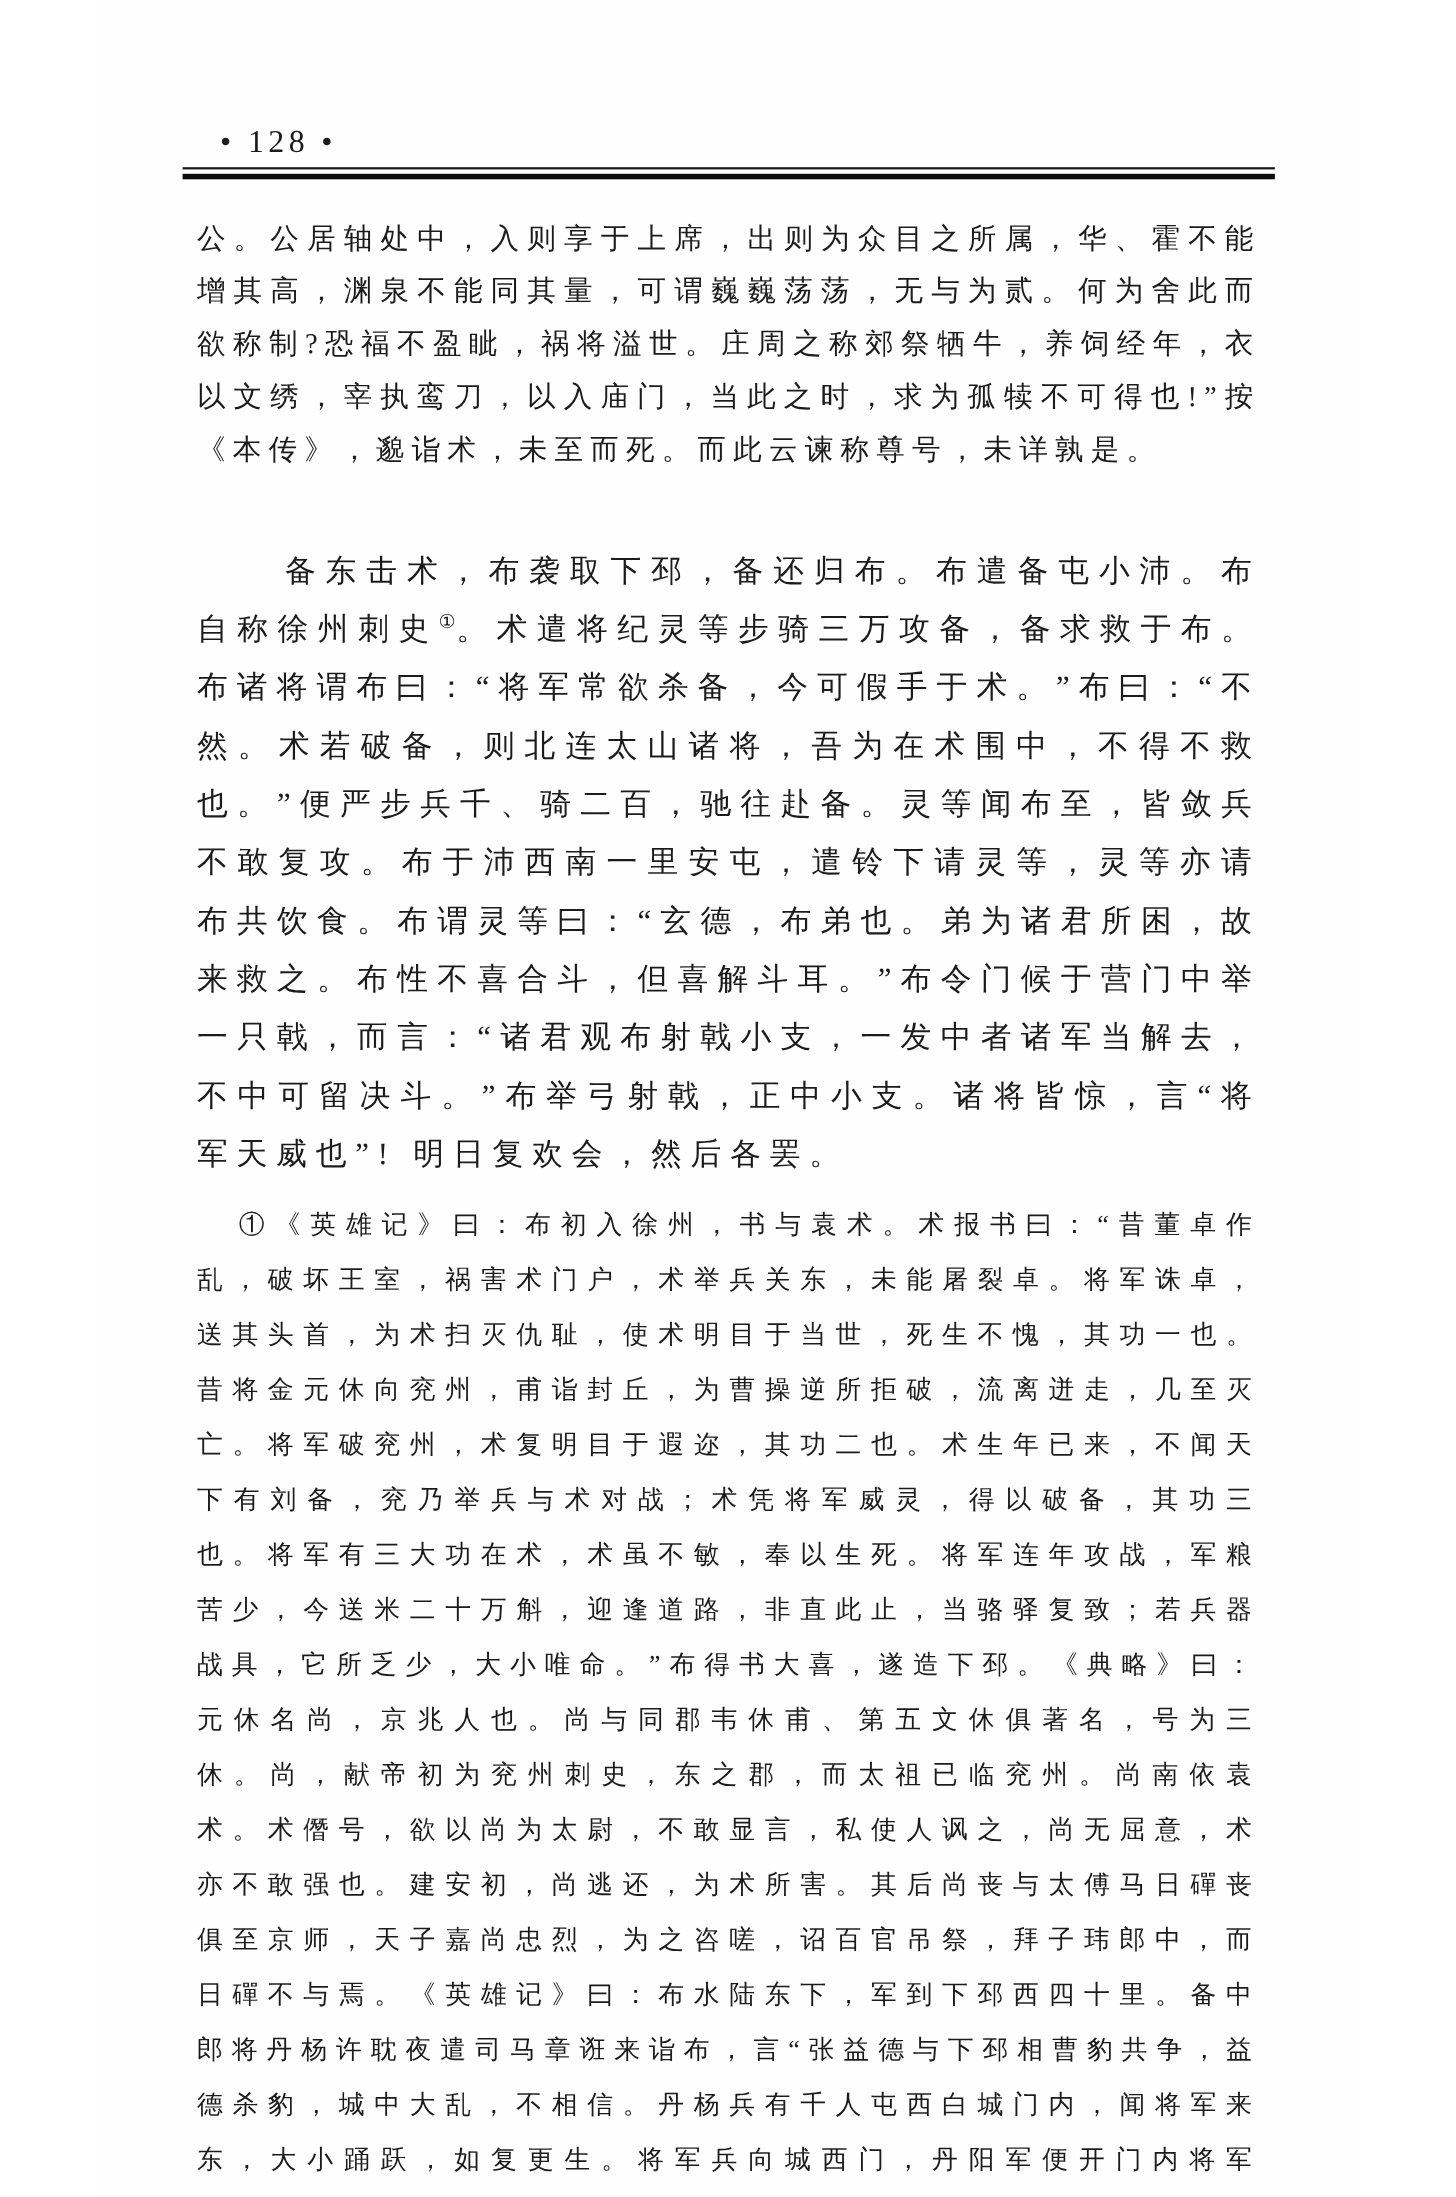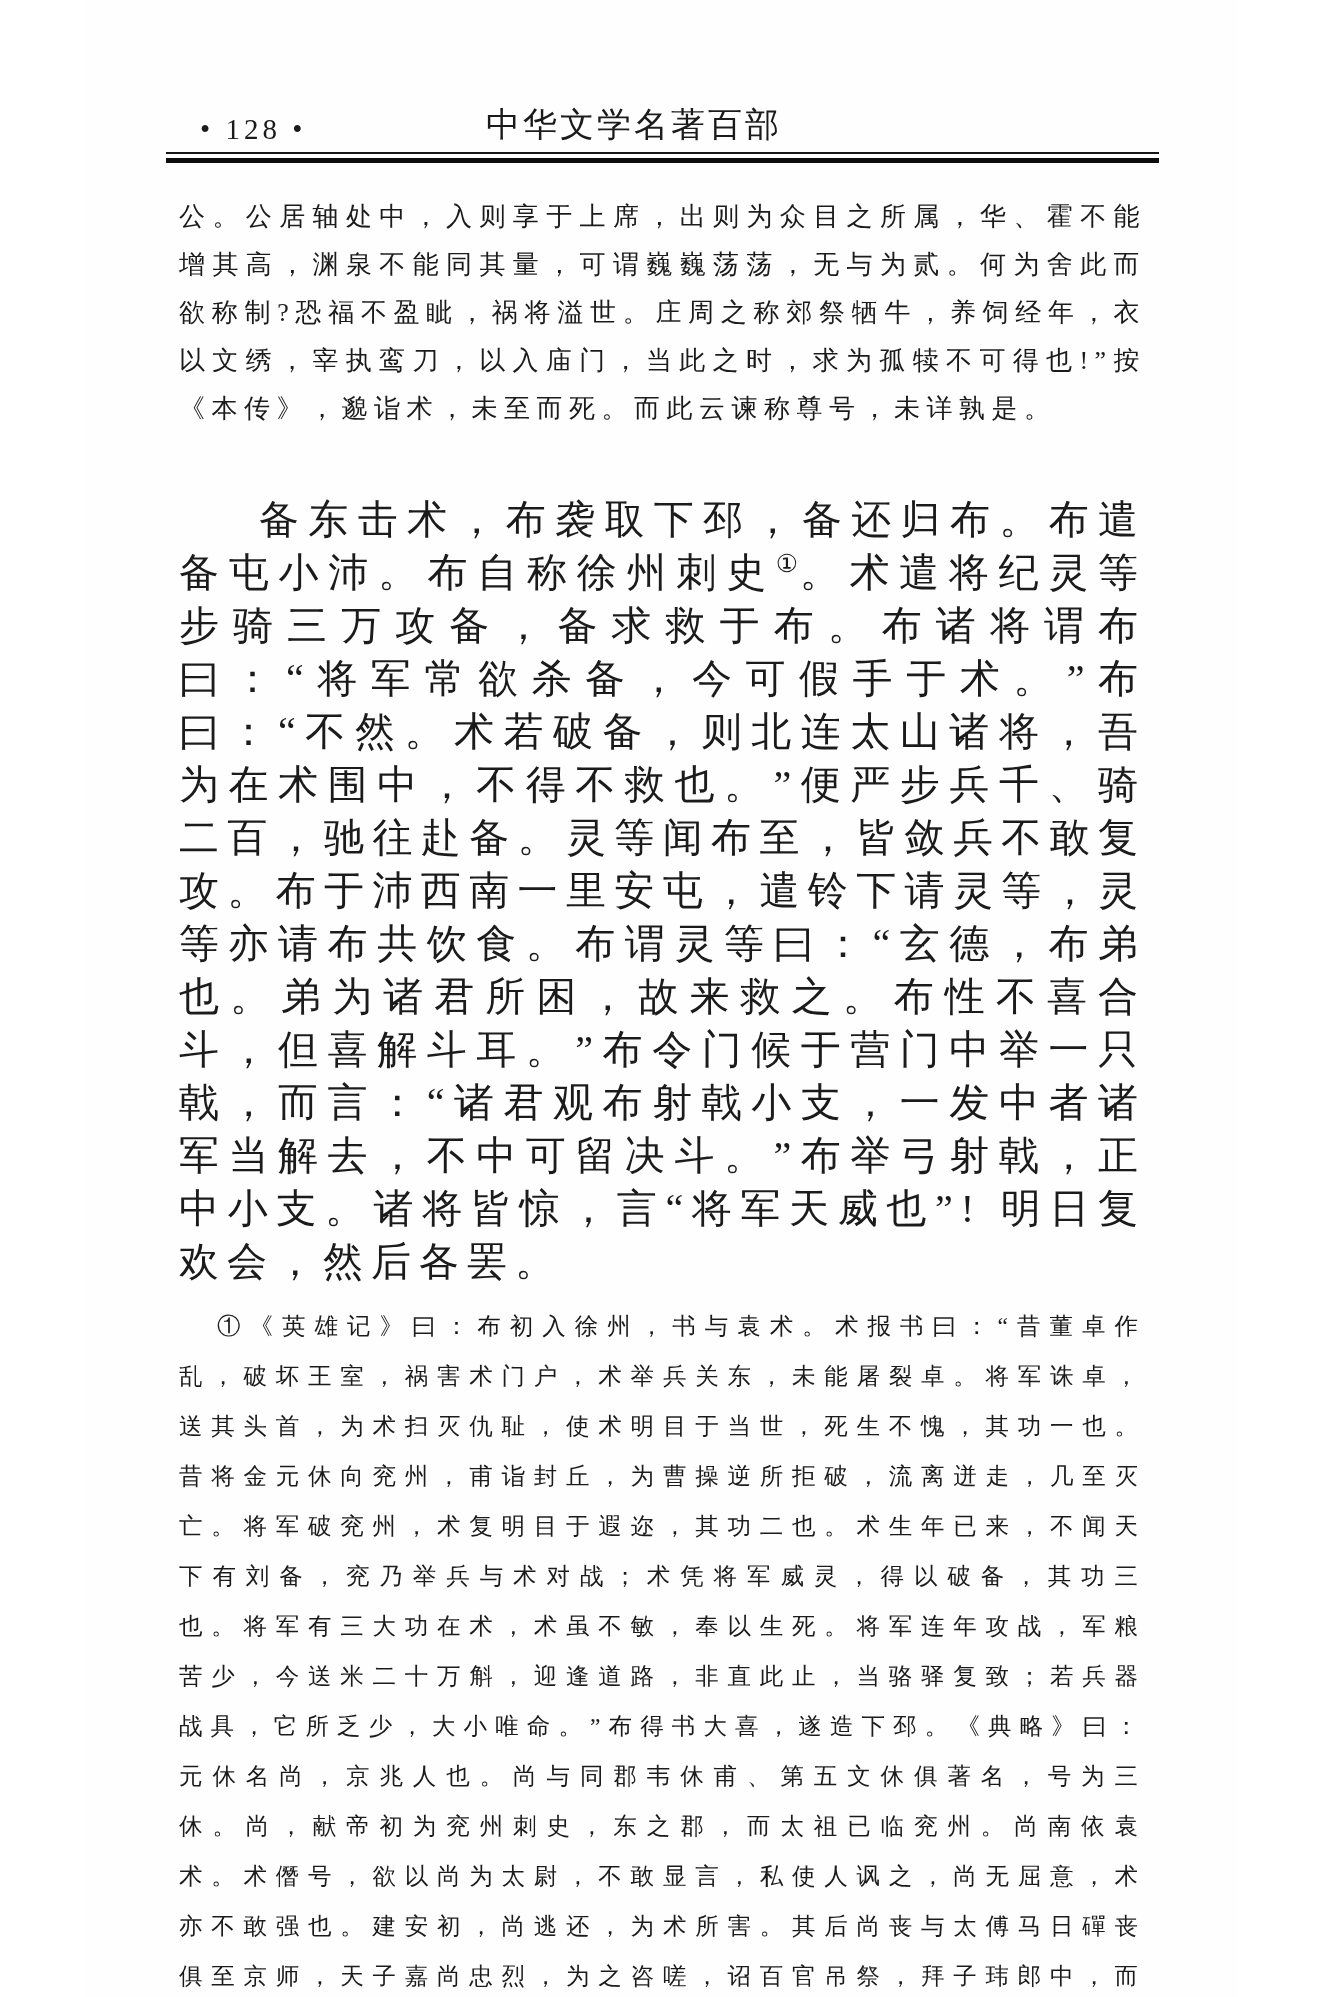--- a/index.html
+++ b/index.html
@@ -49,21 +49,21 @@
     text-align: justify;
   }
   .para-continuation {
     margin-top: 30px !important;
     font-size: 26px;
     line-height: 48px;
     letter-spacing: 6.5px;
   }
   .para-main {
     margin-top: 60px !important;
-    font-size: 40px;
+    font-size: 28px;
     line-height: 53px;
     letter-spacing: 8px;
     text-indent: 80px;
   }
   .para-main sup {
     font-size: 0.62em;
     letter-spacing: 0;
     vertical-align: super;
     line-height: 0;
   }
@@ -75,21 +75,20 @@
     text-indent: 38px;
   }
 </style>
 </head>
 <body>
 
 <div class="page">
 
   <div class="header">
     <span class="page-number">• 128 •</span>
-    <span class="running-title">中华文学名著百部</span>
   </div>
 
   <div class="header-rule"></div>
 
   <div class="body-text">
 
     <p class="para-continuation">公。公居轴处中，入则享于上席，出则为众目之所属，华、霍不能增其高，渊泉不能同其量，可谓巍巍荡荡，无与为贰。何为舍此而欲称制?恐福不盈眦，祸将溢世。庄周之称郊祭牺牛，养饲经年，衣以文绣，宰执鸾刀，以入庙门，当此之时，求为孤犊不可得也!”按《本传》，邈诣术，未至而死。而此云谏称尊号，未详孰是。</p>
 
     <p class="para-main"><span>备东击术，布袭取下邳，备还归布。布遣备屯小沛。布自称徐州刺史</span><sup>①</sup><span>。术遣将纪灵等步骑三万攻备，备求救于布。布诸将谓布曰：“将军常欲杀备，今可假手于术。”布曰：“不然。术若破备，则北连太山诸将，吾为在术围中，不得不救也。”便严步兵千、骑二百，驰往赴备。灵等闻布至，皆敛兵不敢复攻。布于沛西南一里安屯，遣铃下请灵等，灵等亦请布共饮食。布谓灵等曰：“玄德，布弟也。弟为诸君所困，故来救之。布性不喜合斗，但喜解斗耳。”布令门候于营门中举一只戟，而言：“诸君观布射戟小支，一发中者诸军当解去，不中可留决斗。”布举弓射戟，正中小支。诸将皆惊，言“将军天威也”! 明日复欢会，然后各罢。</span></p>
 

